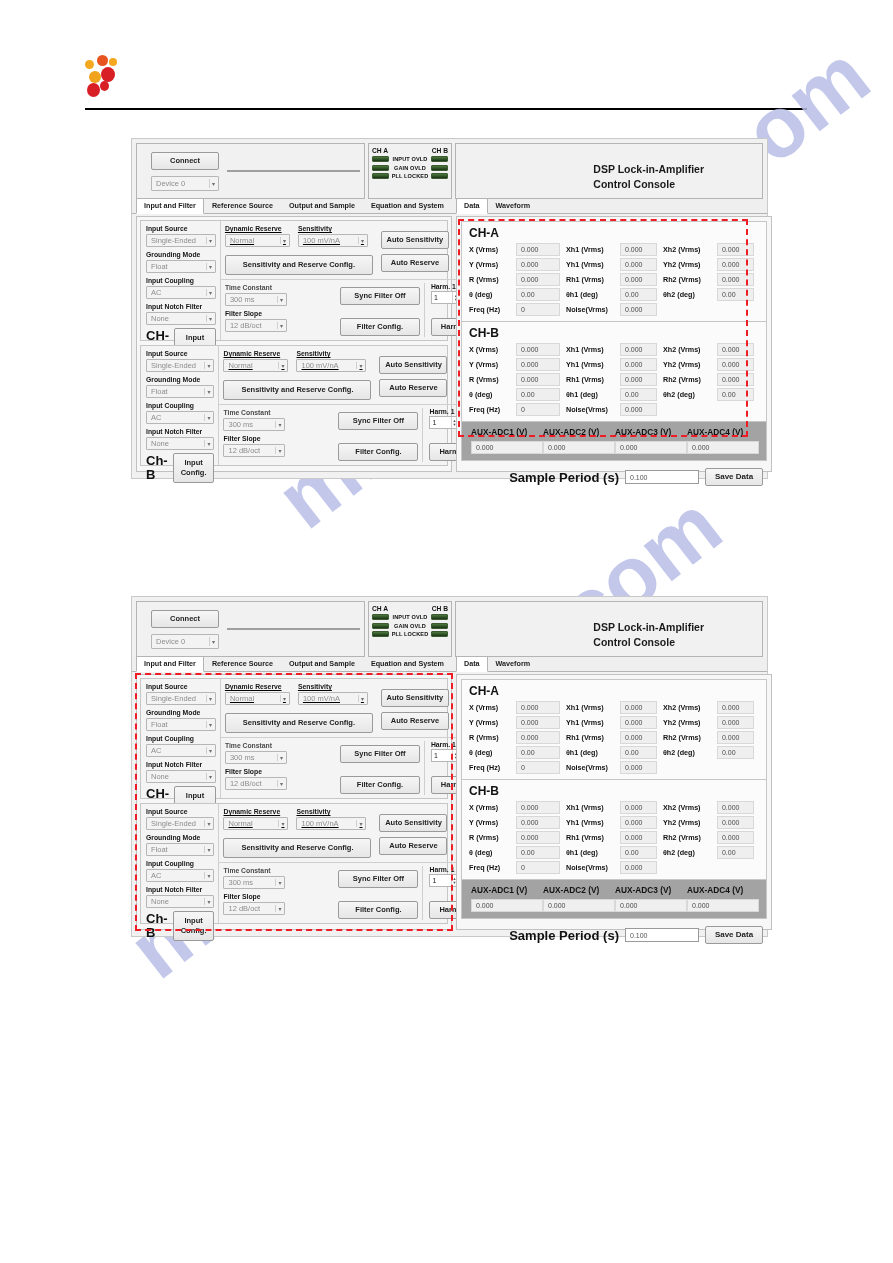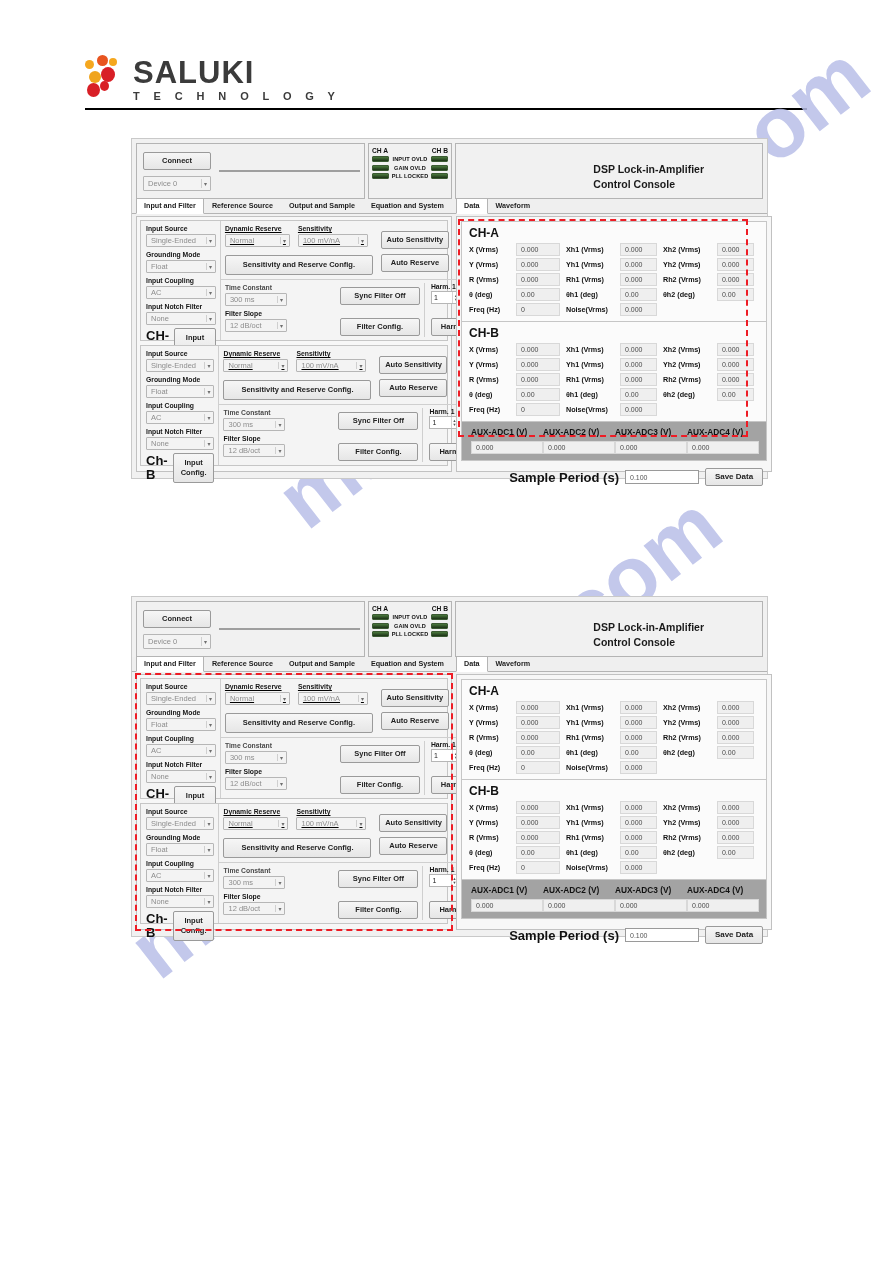--- a/index.html
+++ b/index.html
@@ -31,21 +31,21 @@
   #wm-2 { left:110px; top:920px; font-size:86px; transform:rotate(-38deg); transform-origin:0 0; }
 
   
   .screenshot { position:absolute; background:#f1f1f1; border:1px solid #c9c9c9; }
   #shot-1 { left:131px; top:138px; width:637px; height:341px; }
   #shot-2 { left:131px; top:596px; width:637px; height:341px; }
 
   
   .app-top { display:flex; height:60px; padding:4px 4px 0 4px; gap:3px; }
   .conn-box { width:229px; border:1px solid #b4b4b4; background:#f1f1f1; display:flex;
-              align-items:center; padding-left:6px; gap:6px; }
+              align-items:center; padding-left:14px; gap:6px; }
   .conn-left { display:flex; flex-direction:column; gap:6px; width:68px; }
   .btn {
     background:linear-gradient(#f6f6f6,#e6e6e6);
     border:1px solid #9a9a9a; border-radius:2px;
     font-size:7.5px; font-weight:bold; color:#222; text-align:center;
     padding:3px 2px; font-family:"Liberation Sans", sans-serif; cursor:pointer;
     line-height:10px;
   }
   .combo {
     background:#f3f3f3; border:1px solid #b6b6b6; border-radius:1px;
@@ -161,24 +161,20 @@
   <div id="logo-block">
     <div id="logo-mark">
       <span class="dot" style="left:0px;  top:5px;  width:9px;  height:9px;  background:#f5a71e;"></span>
       <span class="dot" style="left:12px; top:0px;  width:11px; height:11px; background:#e8541f;"></span>
       <span class="dot" style="left:24px; top:3px;  width:8px;  height:8px;  background:#f5a71e;"></span>
       <span class="dot" style="left:4px;  top:16px; width:12px; height:12px; background:#f0a41d;"></span>
       <span class="dot" style="left:16px; top:12px; width:14px; height:15px; background:#d81f26;"></span>
       <span class="dot" style="left:2px;  top:28px; width:13px; height:14px; background:#d81f26;"></span>
       <span class="dot" style="left:15px; top:26px; width:9px;  height:10px; background:#d81f26;"></span>
     </div>
-    <div id="logo-text">
-      <div id="logo-word">SALUKI</div>
-      <div id="logo-sub">T E C H N O L O G Y</div>
-    </div>
   </div>
   <div id="header-rule"></div>
 </div>
 
 <div class="watermark" id="wm-1">manualshive.com</div>
 <div class="watermark" id="wm-2">manualshive.com</div>
 
 <div class="screenshot" id="shot-1">
 
   <div class="app-top">

